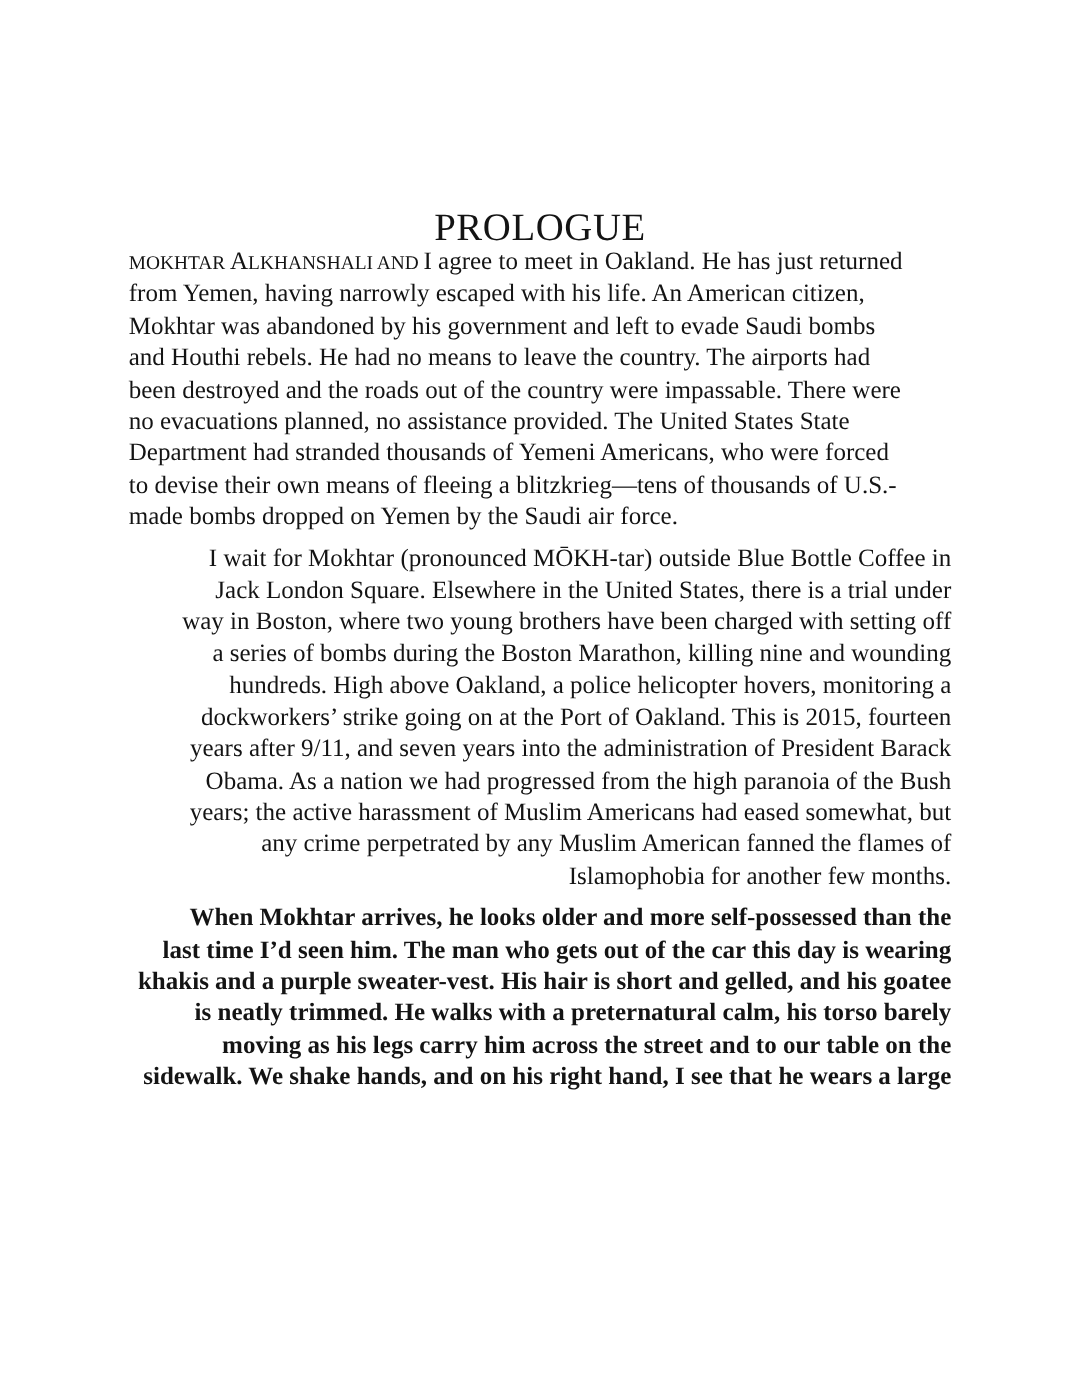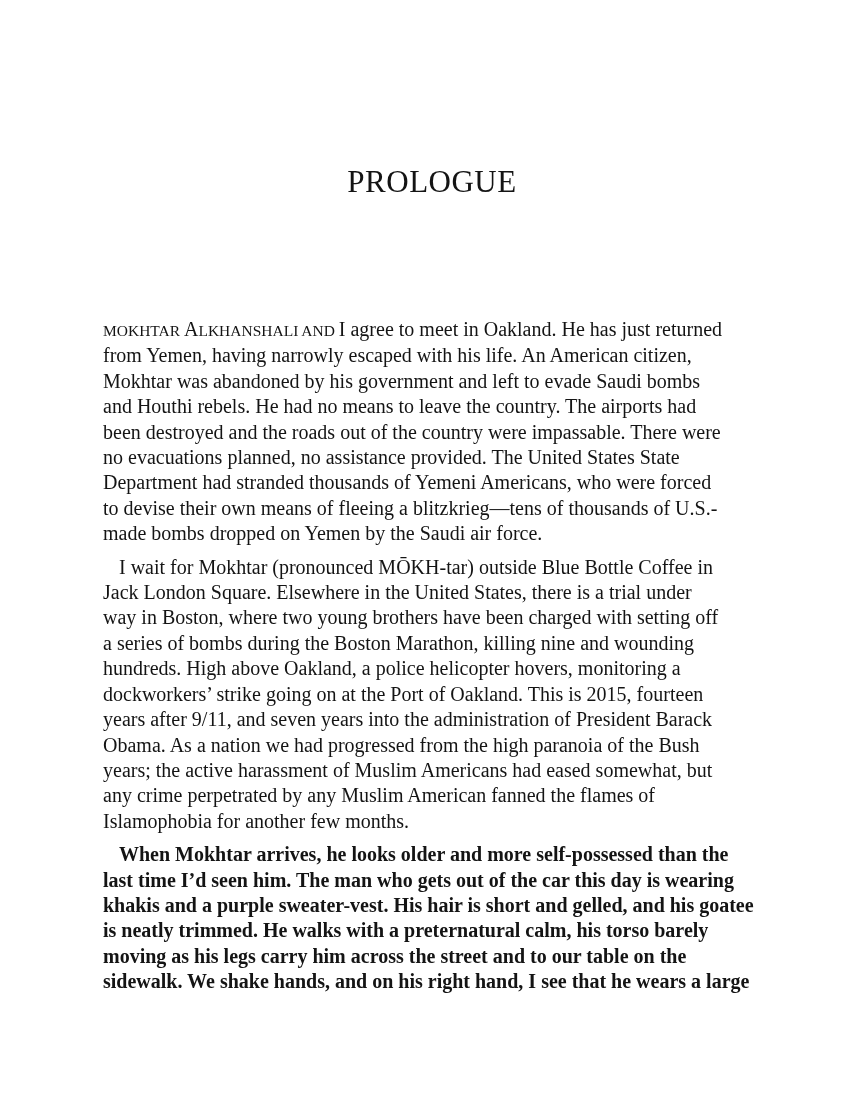--- a/index.html
+++ b/index.html
@@ -26,34 +26,34 @@
   .chapter-title {
     margin: 0;
     font-size: 31px;
     line-height: 31px;
     font-weight: 400;
     text-align: center;
     letter-spacing: 0.5px;
     white-space: pre;
   }
   .body-text {
-    margin-top: 120px;
     font-size: 20px;
     line-height: 25.4px;
   }
   .para {
     margin: 0 0 8px 0;
     white-space: pre; 
   }
   .para:last-child {
     margin-bottom: 0;
     font-weight: bold;
   }
   .para.indent {
     text-indent: 16px;
+    text-align: right;
   }
   
   .sc-small {
     font-size: 15.5px;
   }
 </style>
 </head>
 <body>
 
 <div class="page">

